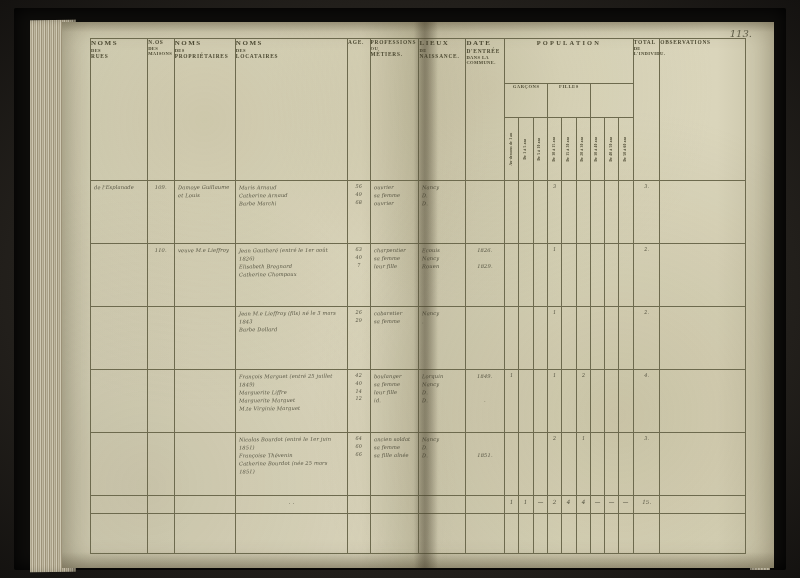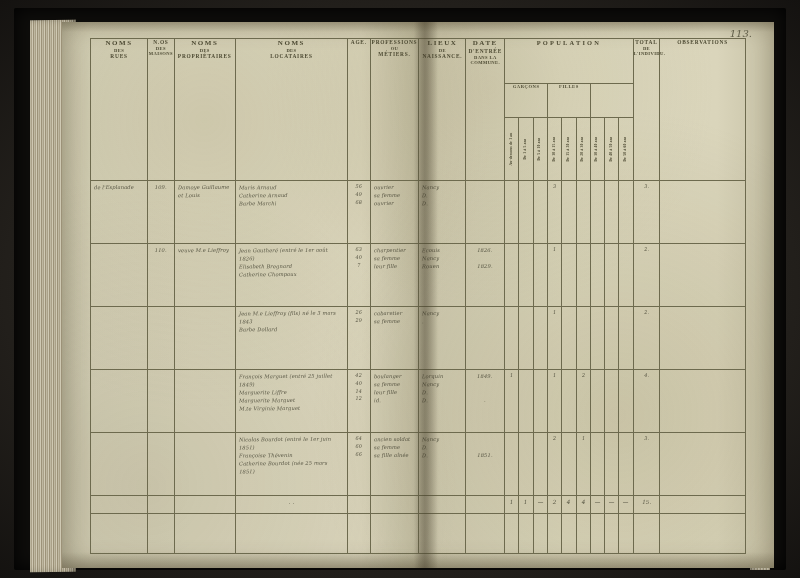--- a/index.html
+++ b/index.html
@@ -128,21 +128,21 @@
     border-collapse: collapse;
     table-layout: fixed;
   }
   table.reg td, table.reg th {
     border: 1px solid #6d6a4e;
     padding: 0;
     vertical-align: top;
     background: transparent;
   }
   .hdr {
-    text-align: center;
+    text-align: left;
     font-family: "Liberation Serif", serif;
     color: #4d4a33;
     letter-spacing: .08em;
     line-height: 1.25;
     padding: 3px 1px 2px;
     font-size: 5.6px;
     text-transform: uppercase;
     background: transparent;
   }
   .hdr .big {

